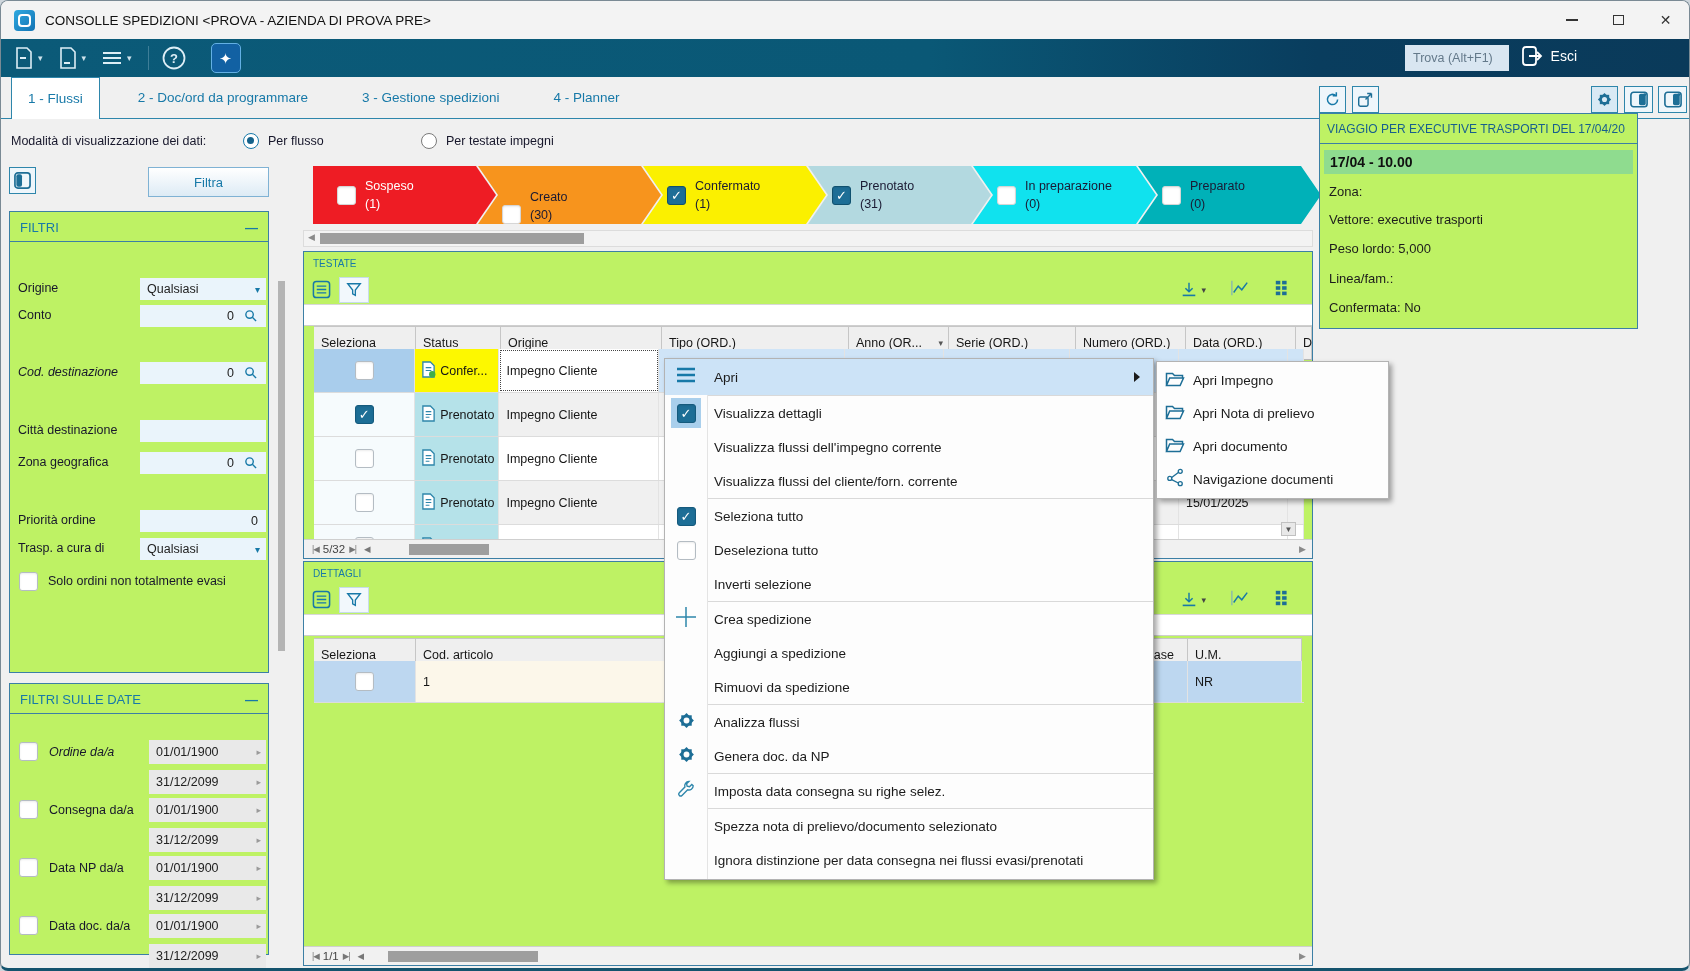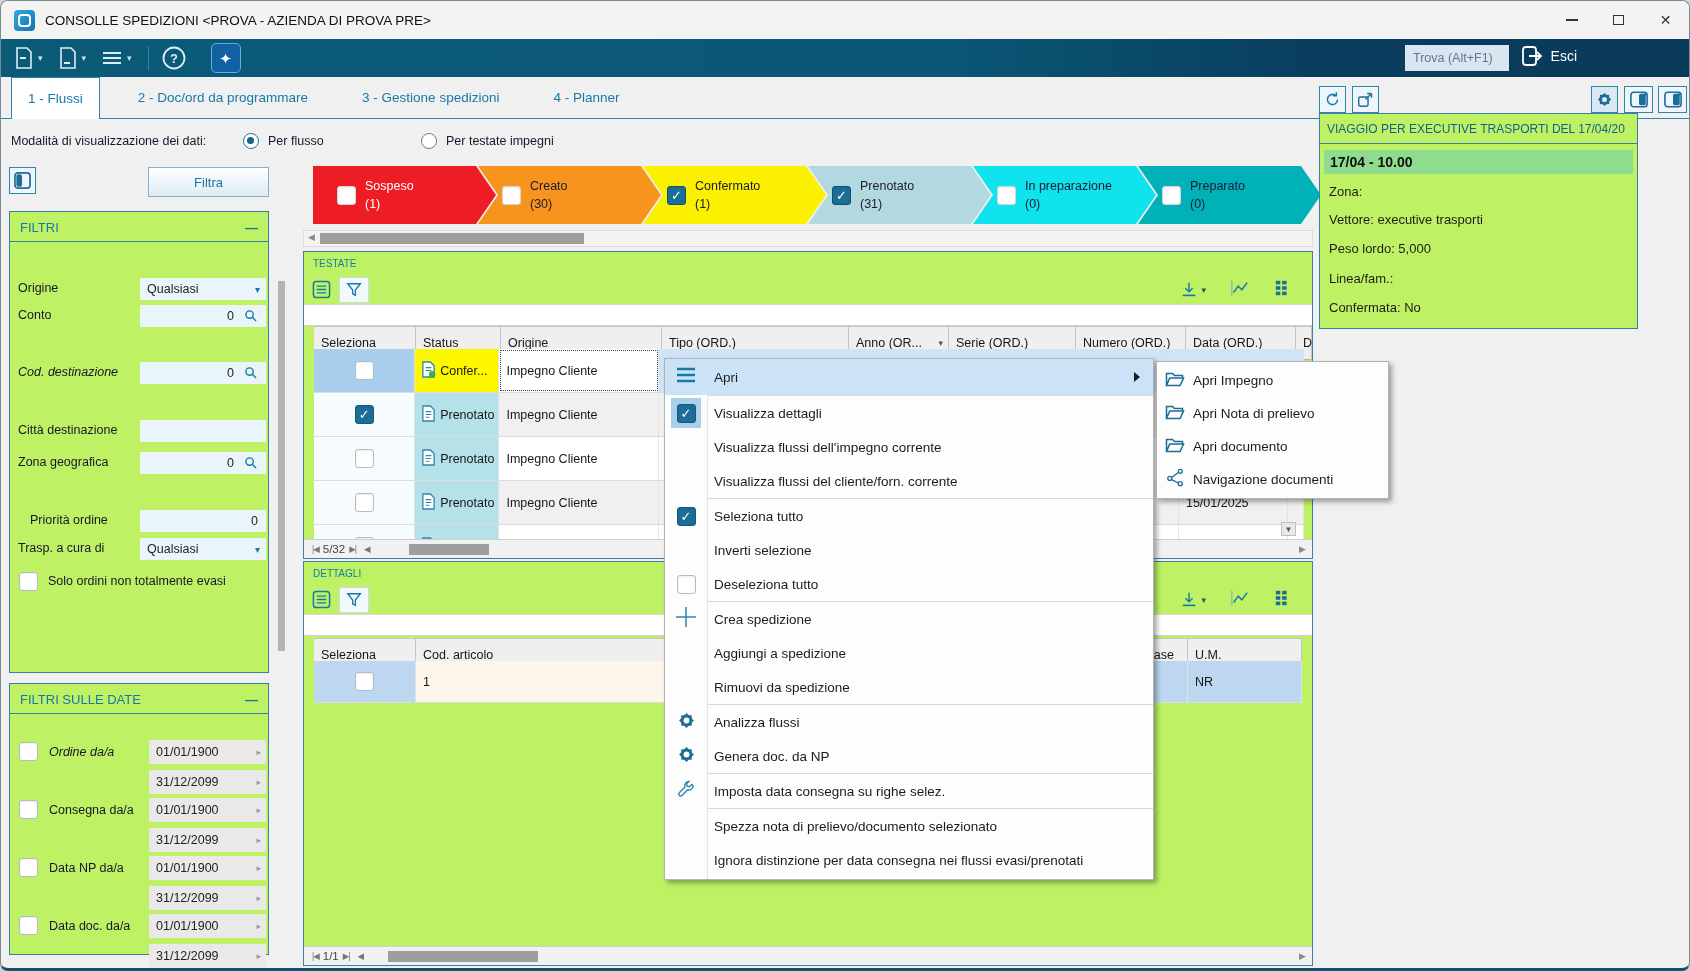--- a/index.html
+++ b/index.html
@@ -244,21 +244,21 @@
         <div class="flabel" style="top: 181px;">Città destinazione</div>
         <div class="ffield" style="top: 178px;"></div>
         <div class="flabel" style="top: 213px;">Zona geografica</div>
         <div class="ffield" style="top: 210px;">
           <span class="num">0</span>
           <span style="margin: 2px 5px 0px 4px;"><svg width="13" height="13" viewBox="0 0 14 14">
               <circle cx="6" cy="6" r="4" fill="none" stroke="#1779a8" stroke-width="1.5"></circle>
               <path d="M9 9l4 4" stroke="#1779a8" stroke-width="1.5"></path>
             </svg></span>
         </div>
-        <div class="flabel" style="top: 271px; margin-left: 12px;">Priorità ordine</div>
+        <div class="flabel" style="top: 271px;">Priorità ordine</div>
         <div class="ffield" style="top: 268px;">
           <span class="num" style="padding-right: 8px;">0</span>
         </div>
         <div class="flabel" style="top: 299px;">Trasp. a cura di</div>
         <div class="ffield" style="top: 296px;">
           <span class="val">Qualsiasi</span>
           <span class="caret">▾</span>
         </div>
         <div style="position: absolute; left: 9px; top: 330px; display: flex; align-items: flex-start; gap: 10px;">
           <div class="chk"></div>
@@ -321,21 +321,21 @@
   </div>
 
   <div id="arrows">
       <div class="sarrow" style="left: 312px; background: rgb(238, 28, 36); clip-path: polygon(0px 0px, calc(100% - 20px) 0px, 100% 50%, calc(100% - 20px) 100%, 0px 100%);">
         <div class="chk"></div>
         <div class="txt" style="color: rgb(255, 255, 255);">
           <div>Sospeso</div>
           <div>(1)</div>
         </div>
       </div>
-      <div class="sarrow" style="left: 477px; background: rgb(247, 148, 29); clip-path: polygon(0px 0px, calc(100% - 20px) 0px, 100% 50%, calc(100% - 20px) 100%, 0px 100%, 20px 50%);">
+      <div class="sarrow" style="left: 477px; background: rgb(247, 148, 29); clip-path: polygon(0px 0px, calc(100% - 20px) 0px, 100% 50%, calc(100% - 20px) 100%, 0px 100%, 20px 50%); align-items: flex-end;">
         <div class="chk"></div>
         <div class="txt" style="color: rgb(26, 26, 51);">
           <div>Creato</div>
           <div>(30)</div>
         </div>
       </div>
       <div class="sarrow" style="left: 642px; background: rgb(251, 240, 0); clip-path: polygon(0px 0px, calc(100% - 20px) 0px, 100% 50%, calc(100% - 20px) 100%, 0px 100%, 20px 50%);">
         <div class="chk on">✓</div>
         <div class="txt" style="color: rgb(26, 26, 51);">
           <div>Confermato</div>
@@ -721,28 +721,28 @@
         <span class="lbl">Visualizza flussi del cliente/forn. corrente</span>
       </div>
       <div class="msep"></div>
       <div class="mi">
         <div class="gut">
           <div class="chk on">✓</div>
         </div>
         <span class="lbl">Seleziona tutto</span>
       </div>
       <div class="mi">
+        <div class="gut">
+          <div class="chk"></div>
+        </div>
+        <span class="lbl">Deseleziona tutto</span>
+      </div>
+      <div class="mi">
         <div class="gut"></div>
         <span class="lbl">Inverti selezione</span>
-      </div>
-      <div class="mi">
-        <div class="gut">
-          <div class="chk"></div>
-        </div>
-        <span class="lbl">Deseleziona tutto</span>
       </div>
       <div class="msep"></div>
       <div class="mi">
         <div class="gut">
           <span><svg width="24" height="24" viewBox="0 0 24 24">
               <path d="M12 2v20M2 12h20" stroke="#2e86ab" stroke-width="1.5"></path>
             </svg></span>
         </div>
         <span class="lbl">Crea spedizione</span>
       </div>

